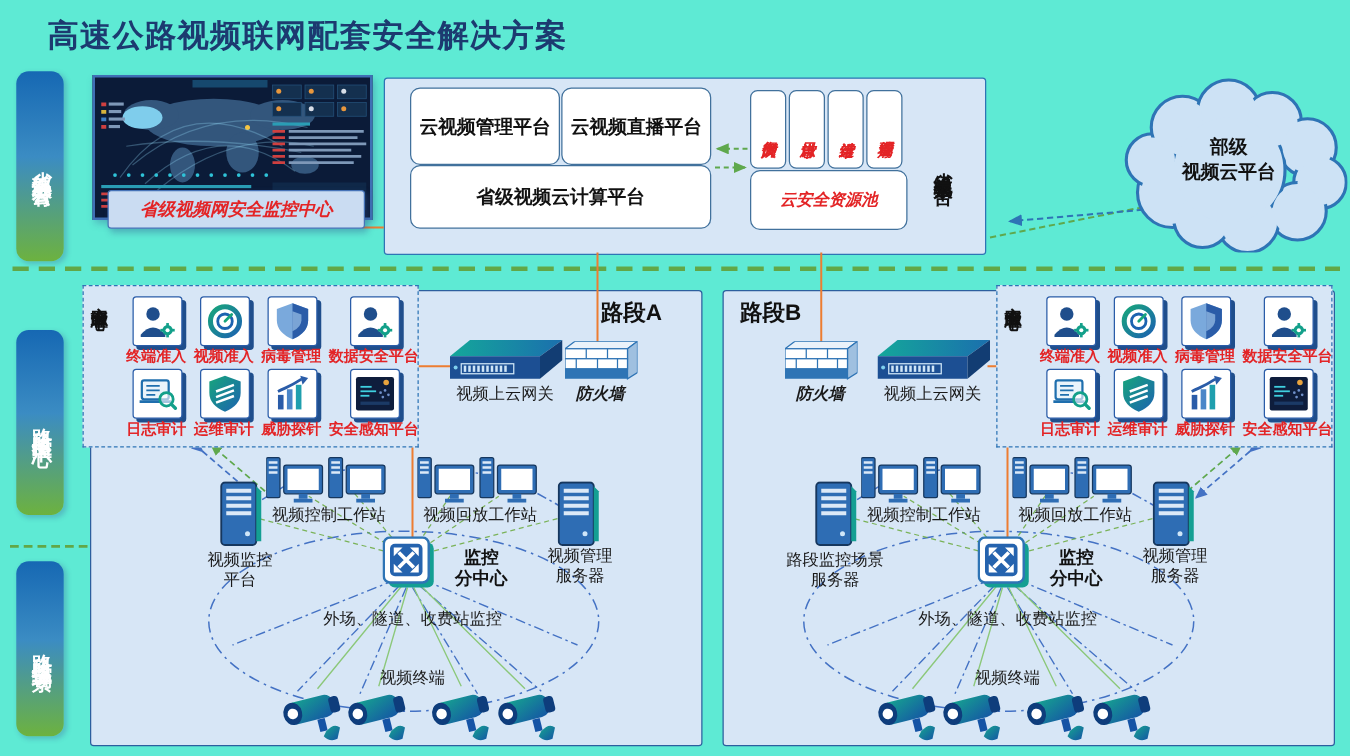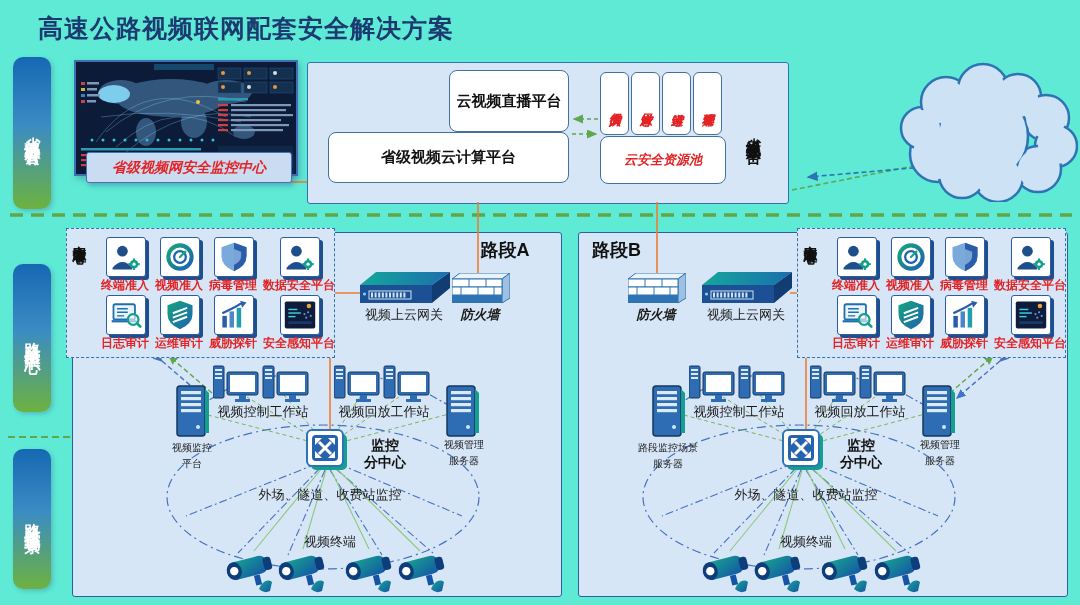--- a/index.html
+++ b/index.html
@@ -19,21 +19,21 @@
             font-weight:bold;color:#111;font-size:15px;}
   .vtext{writing-mode:vertical-rl;display:flex;align-items:center;justify-content:center;}
   .redtxt{color:#e32426;font-style:italic;}
   .secbox{background:#d7e6f6;border:1.2px dashed #2e74b5;}
   .seclabel{writing-mode:vertical-rl;font-weight:bold;font-size:13.5px;color:#111;letter-spacing:1px;}
   .cell-label{position:absolute;font-size:12px;font-weight:bold;color:#e32426;white-space:nowrap;text-align:center;}
   .cube{position:absolute;width:38px;height:38px;background:#fff;border:1.5px solid #2a5ca8;border-radius:3px;
         box-shadow:3px 3px 0 #1f4e8c;display:flex;align-items:center;justify-content:center;}
   .cube svg{width:34px;height:34px;}
   .devlabel{font-size:13px;color:#1a1a1a;text-align:center;white-space:nowrap;}
-  .devlabel2{font-size:10px;color:#1a1a1a;text-align:center;line-height:16px;}
+  .devlabel2{font-size:13px;color:#1a1a1a;text-align:center;line-height:16px;}
   .boldlabel{font-weight:bold;color:#111;}
   #monlabel{background:#cadcf2;border:1.5px solid #4673b8;border-radius:3px;display:flex;align-items:center;justify-content:center;
             font-size:14px;font-weight:bold;box-shadow:2px 3px 5px rgba(50,80,140,.35);}
   .secname{font-size:18px;font-weight:bold;color:#111;}
   
   #shot{background:#0b1b38;border:2px solid #3f6fb5;box-shadow:2px 3px 6px rgba(50,80,140,.35);}
   #overlay{position:absolute;left:0;top:0;pointer-events:none;z-index:5;}
   .z10{z-index:10;}
   .z2{z-index:2;}
 </style>
@@ -190,20 +190,21 @@
       <g>
         <rect x="142" y="84" width="75" height="22" fill="#0f2848"></rect>
         <path d="M146 96 H212" stroke="#3f7fc4" stroke-width="1.5"></path>
         <path d="M146 100 H212" stroke="#cf4040" stroke-width="1"></path>
         <rect x="146" y="90" width="66" height="2" fill="#2a6db0"></rect>
       </g>
     </svg>
   </div>
   <div id="monlabel" class="abs z10 redtxt" style="left:86px;top:152px;width:204px;height:29px;">省级视频网安全监控中心</div>
 
+  <div class="whitebox abs z10" style="left:328px;top:70px;width:118px;height:60px;">云视频管理平台</div>
   <div class="whitebox abs z10" style="left:449px;top:70px;width:118px;height:60px;">云视频直播平台</div>
   <div class="whitebox abs z10" style="left:328px;top:132px;width:239px;height:49px;">省级视频云计算平台</div>
   <div class="whitebox vtext abs z10 redtxt" style="left:600px;top:72px;width:27px;height:61px;font-size:12px;border-radius:6px;">入侵防御</div>
   <div class="whitebox vtext abs z10 redtxt" style="left:631px;top:72px;width:27px;height:61px;font-size:12px;border-radius:6px;">日志审计</div>
   <div class="whitebox vtext abs z10 redtxt" style="left:662px;top:72px;width:27px;height:61px;font-size:12px;border-radius:6px;">运维审计</div>
   <div class="whitebox vtext abs z10 redtxt" style="left:693px;top:72px;width:27px;height:61px;font-size:12px;border-radius:6px;">病毒管理</div>
   <div class="whitebox abs z10 redtxt" style="left:600px;top:136px;width:124px;height:46px;font-size:13px;">云安全资源池</div>
   <div class="vtext abs z10" style="left:742px;top:70px;width:22px;height:125px;font-size:15px;font-weight:bold;color:#111;letter-spacing:2px;writing-mode:vertical-rl;">省级视频云平台</div>
 
   <div class="abs z10" style="left:888px;top:56px;width:190px;height:146px;">
@@ -224,20 +225,24 @@
         <circle cx="58" cy="46" r="22" fill="#cde2f5"></circle>
         <circle cx="95" cy="33" r="22" fill="#cde2f5"></circle>
         <circle cx="130" cy="41" r="20" fill="#cde2f5"></circle>
         <circle cx="158" cy="62" r="20" fill="#cde2f5"></circle>
         <circle cx="168" cy="90" r="18" fill="#cde2f5"></circle>
         <circle cx="150" cy="113" r="20" fill="#cde2f5"></circle>
         <circle cx="110" cy="121" r="22" fill="#cde2f5"></circle>
         <circle cx="74" cy="119" r="20" fill="#cde2f5"></circle>
         <circle cx="95" cy="80" r="42" fill="#cde2f5"></circle>
       </svg>
+    <div class="abs" style="left:0;top:52px;width:190px;text-align:center;font-weight:bold;font-size:15px;color:#111;line-height:20px;">
+      <div>部级</div>
+      <div>视频云平台</div>
+    </div>
   </div>
 
   <div class="secname abs z10" style="left:460px;top:238px;width:90px;text-align:center;">路段A</div>
   <div class="secname abs z10" style="left:592px;top:238px;width:90px;text-align:left;">路段B</div>
 
   <div id="secA" class="secbox abs z10" style="left:66px;top:228px;width:267px;height:128px;">
     <div class="seclabel abs" style="left:3px;top:6px;height:116px;">安全管理中心</div>
   <div class="cube" style="left: 39px; top: 8px;">
         <svg viewBox="0 0 38 38">
           <circle cx="15" cy="12.5" r="6" fill="#1f4e8c"></circle>

